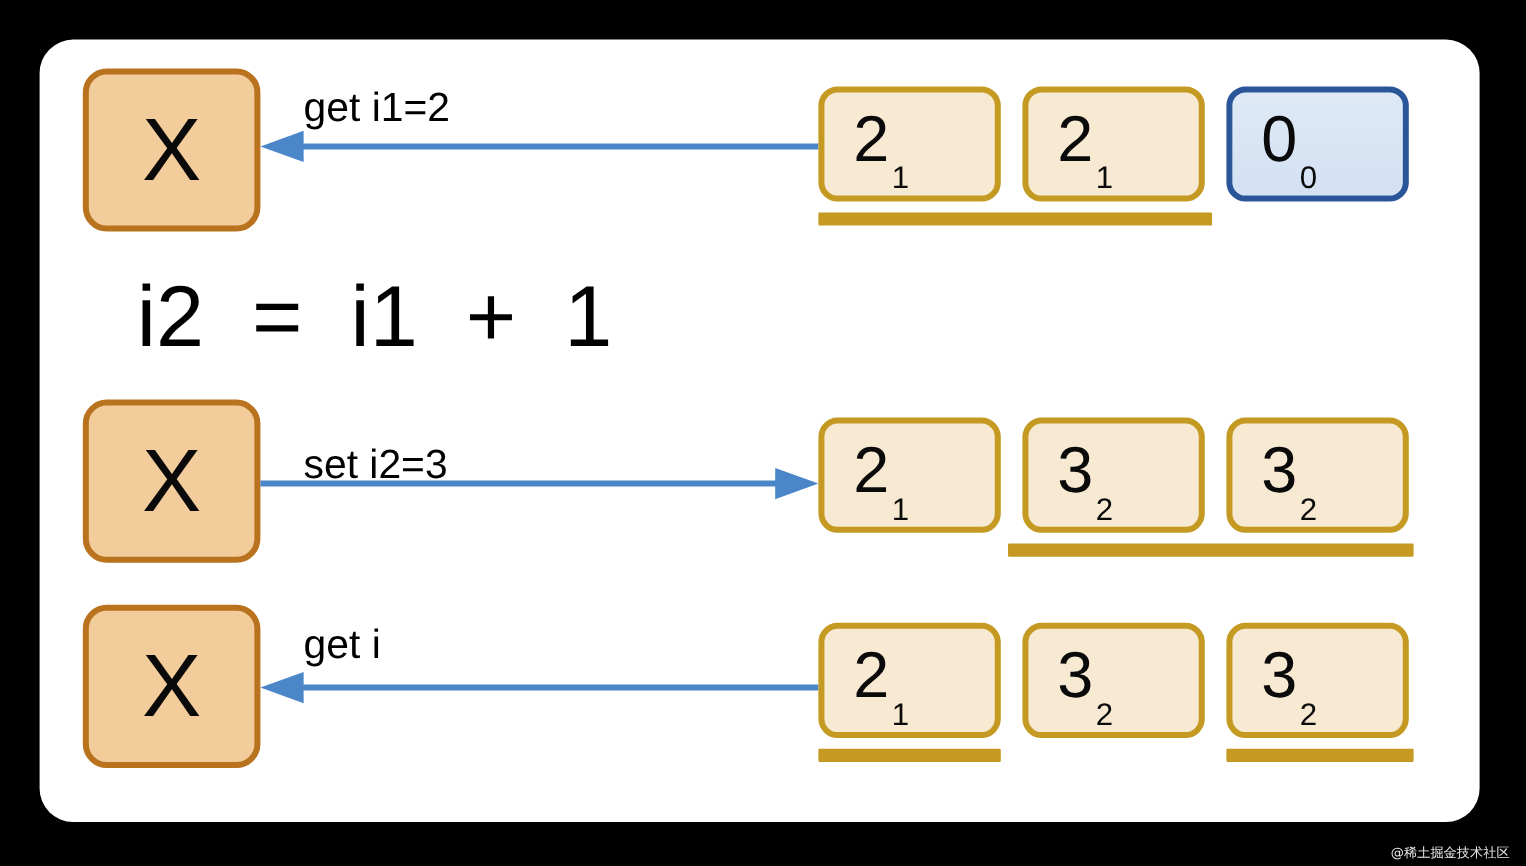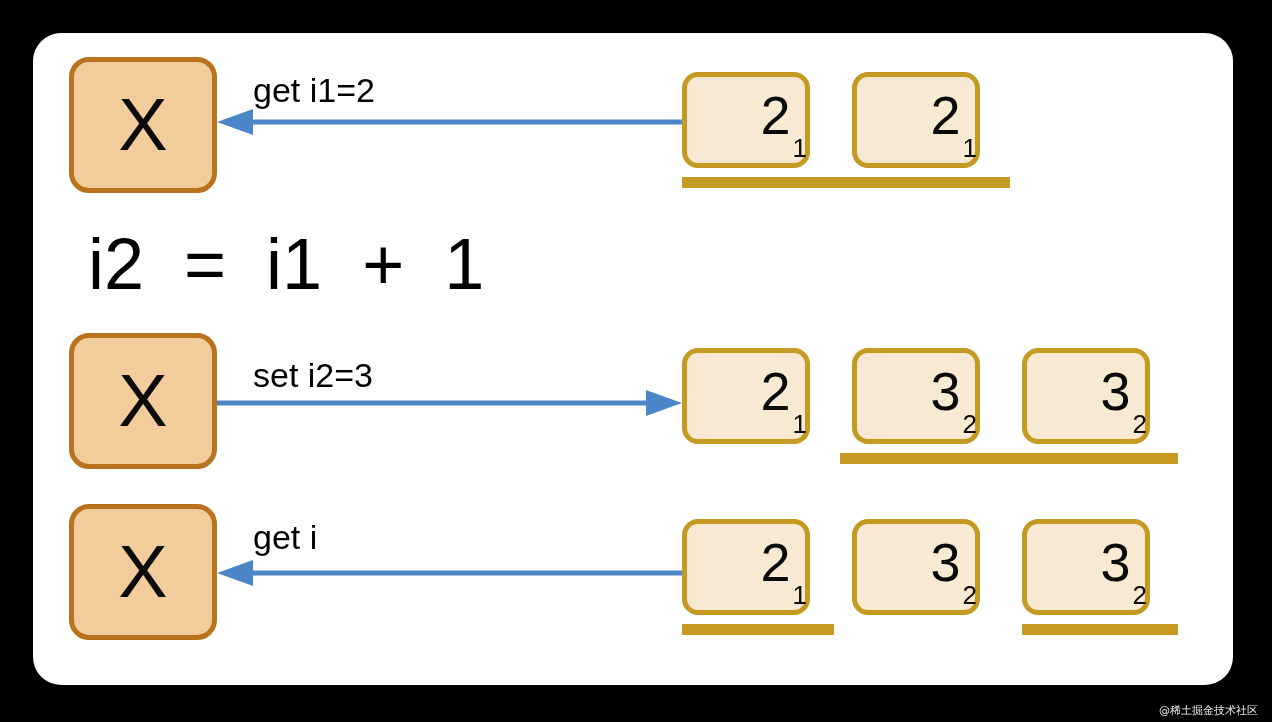--- a/index.html
+++ b/index.html
@@ -50,27 +50,27 @@
     font-size: 74px;
     font-weight: 400;
     color: #0a0a0a;
     line-height: 1;
     letter-spacing: 0;
   }
 
   
   .cell {
     position: absolute;
-    width: 128px;
+    width: 152px;
     height: 96px;
     border-radius: 16px;
     box-sizing: border-box;
     display: flex;
     align-items: center;
-    justify-content: flex-end;
+    justify-content: flex-start;
     padding-left: 24px;
   }
   .cell.tan {
     background: #f8e9d2;
     border: 5px solid #c49a23;
   }
   .cell.blue {
     background: #d7e4f4;
     background: linear-gradient(180deg, #dfe9f6 0%, #d3e1f3 100%);
     border: 5px solid #2a5699;
@@ -117,20 +117,21 @@
   }
 
   
   #expression {
     position: absolute;
     font-family: "Liberation Sans", sans-serif;
     font-size: 72px;
     color: #000000;
     white-space: pre;
     line-height: 1;
+    margin-left: 26px;
   }
 
   
   #watermark {
     position: absolute;
     right: 14px;
     bottom: 4px;
     font-family: "DejaVu Sans", sans-serif;
     font-size: 11px;
     color: #e8e8e8;
@@ -162,30 +163,35 @@
       <span>2</span><span class="cell-sub">1</span>
     </span>
   </div>
 
   <div class="cell tan" style="left:852px; top:72px;">
     <span class="cell-text">
       <span>2</span><span class="cell-sub">1</span>
     </span>
   </div>
 
+  <div class="cell blue" style="left:1022px; top:72px;">
+    <span class="cell-text">
+      <span>0</span><span class="cell-sub">0</span>
+    </span>
+  </div>
 
   <div class="ubar" style="left:682px; top:177px; width:328px;"></div>
 
   <div id="expression" style="left:88px; top:228px;">i2  =  i1  +  1</div>
 
   <div class="actor-box" style="left:69px; top:333px;">
     <span class="actor-glyph">X</span>
   </div>
 
-  <div class="arrow-label" style="left:253px; top:358px;">set i2=3</div>
+  <div class="arrow-label" style="left:253px; top:370px;">set i2=3</div>
 
   <div class="arrow" style="left:217px; top:390px; width:465px;">
     <svg width="465" height="26" viewBox="0 0 465 26">
       <line x1="0" y1="13" x2="431" y2="13" stroke="#4a86c8" stroke-width="5"></line>
       <polygon points="465,13 429,0 429,26" fill="#4a86c8"></polygon>
     </svg>
   </div>
 
   <div class="cell tan" style="left:682px; top:348px;">
     <span class="cell-text">

